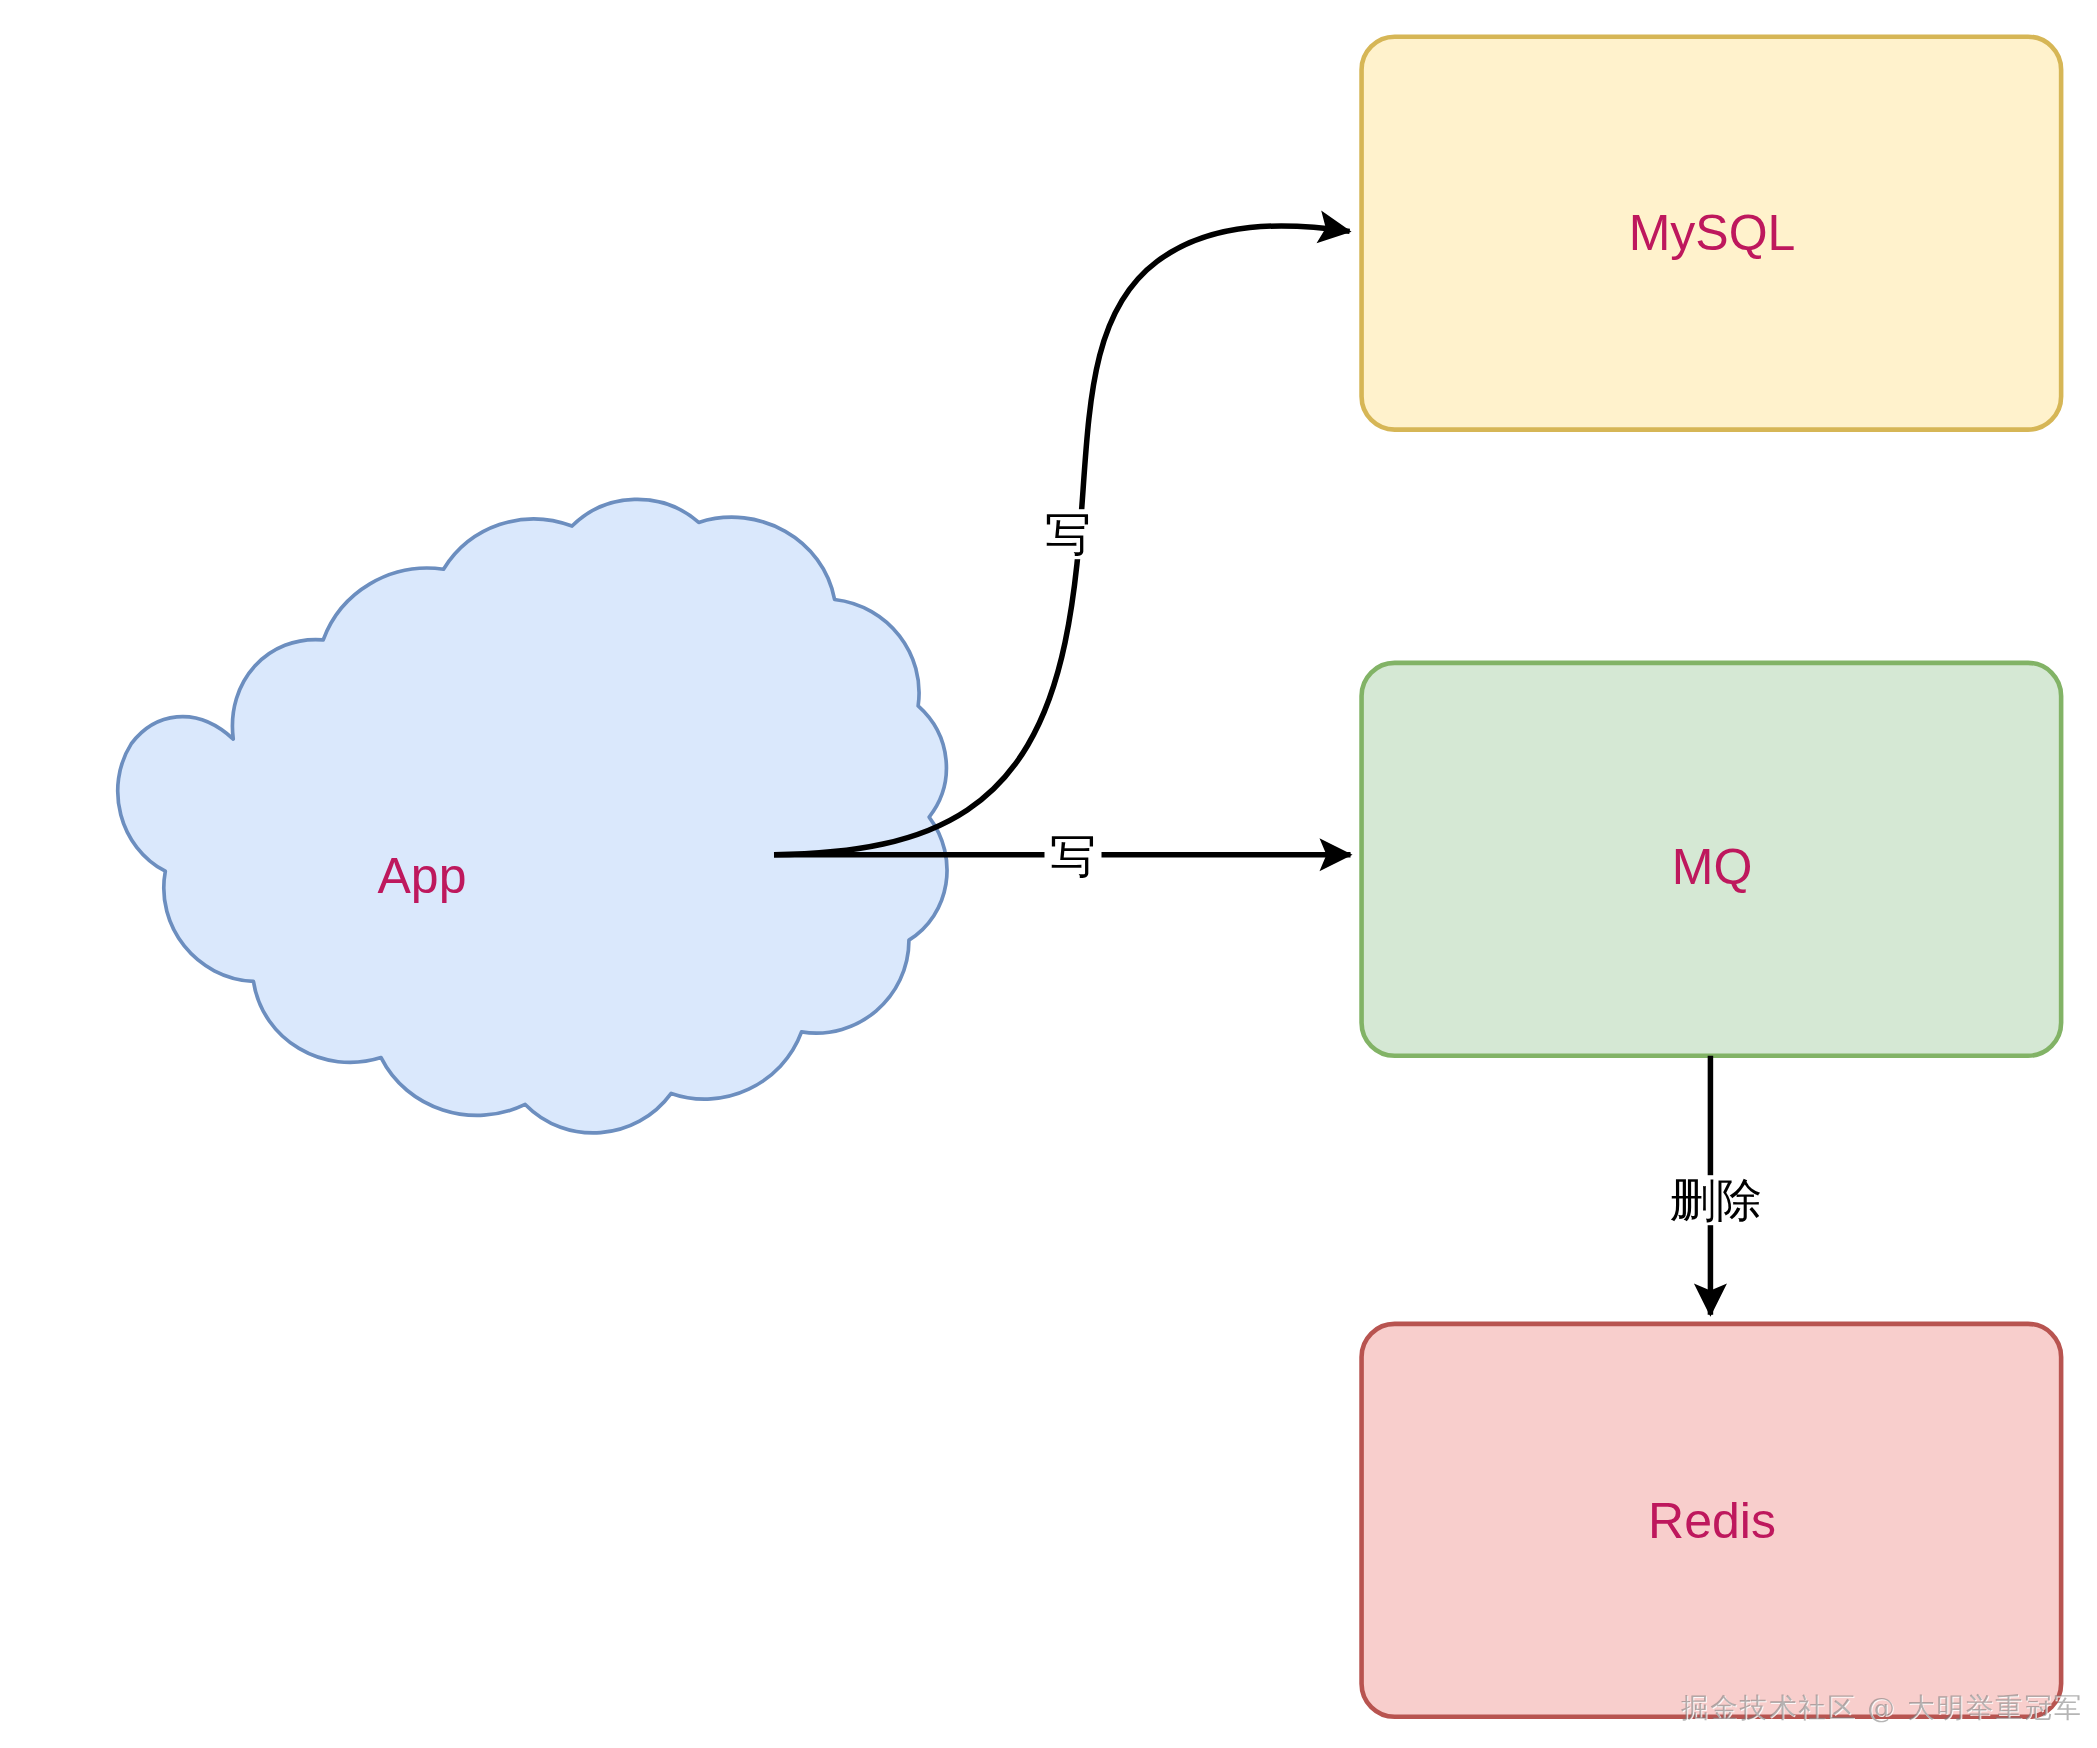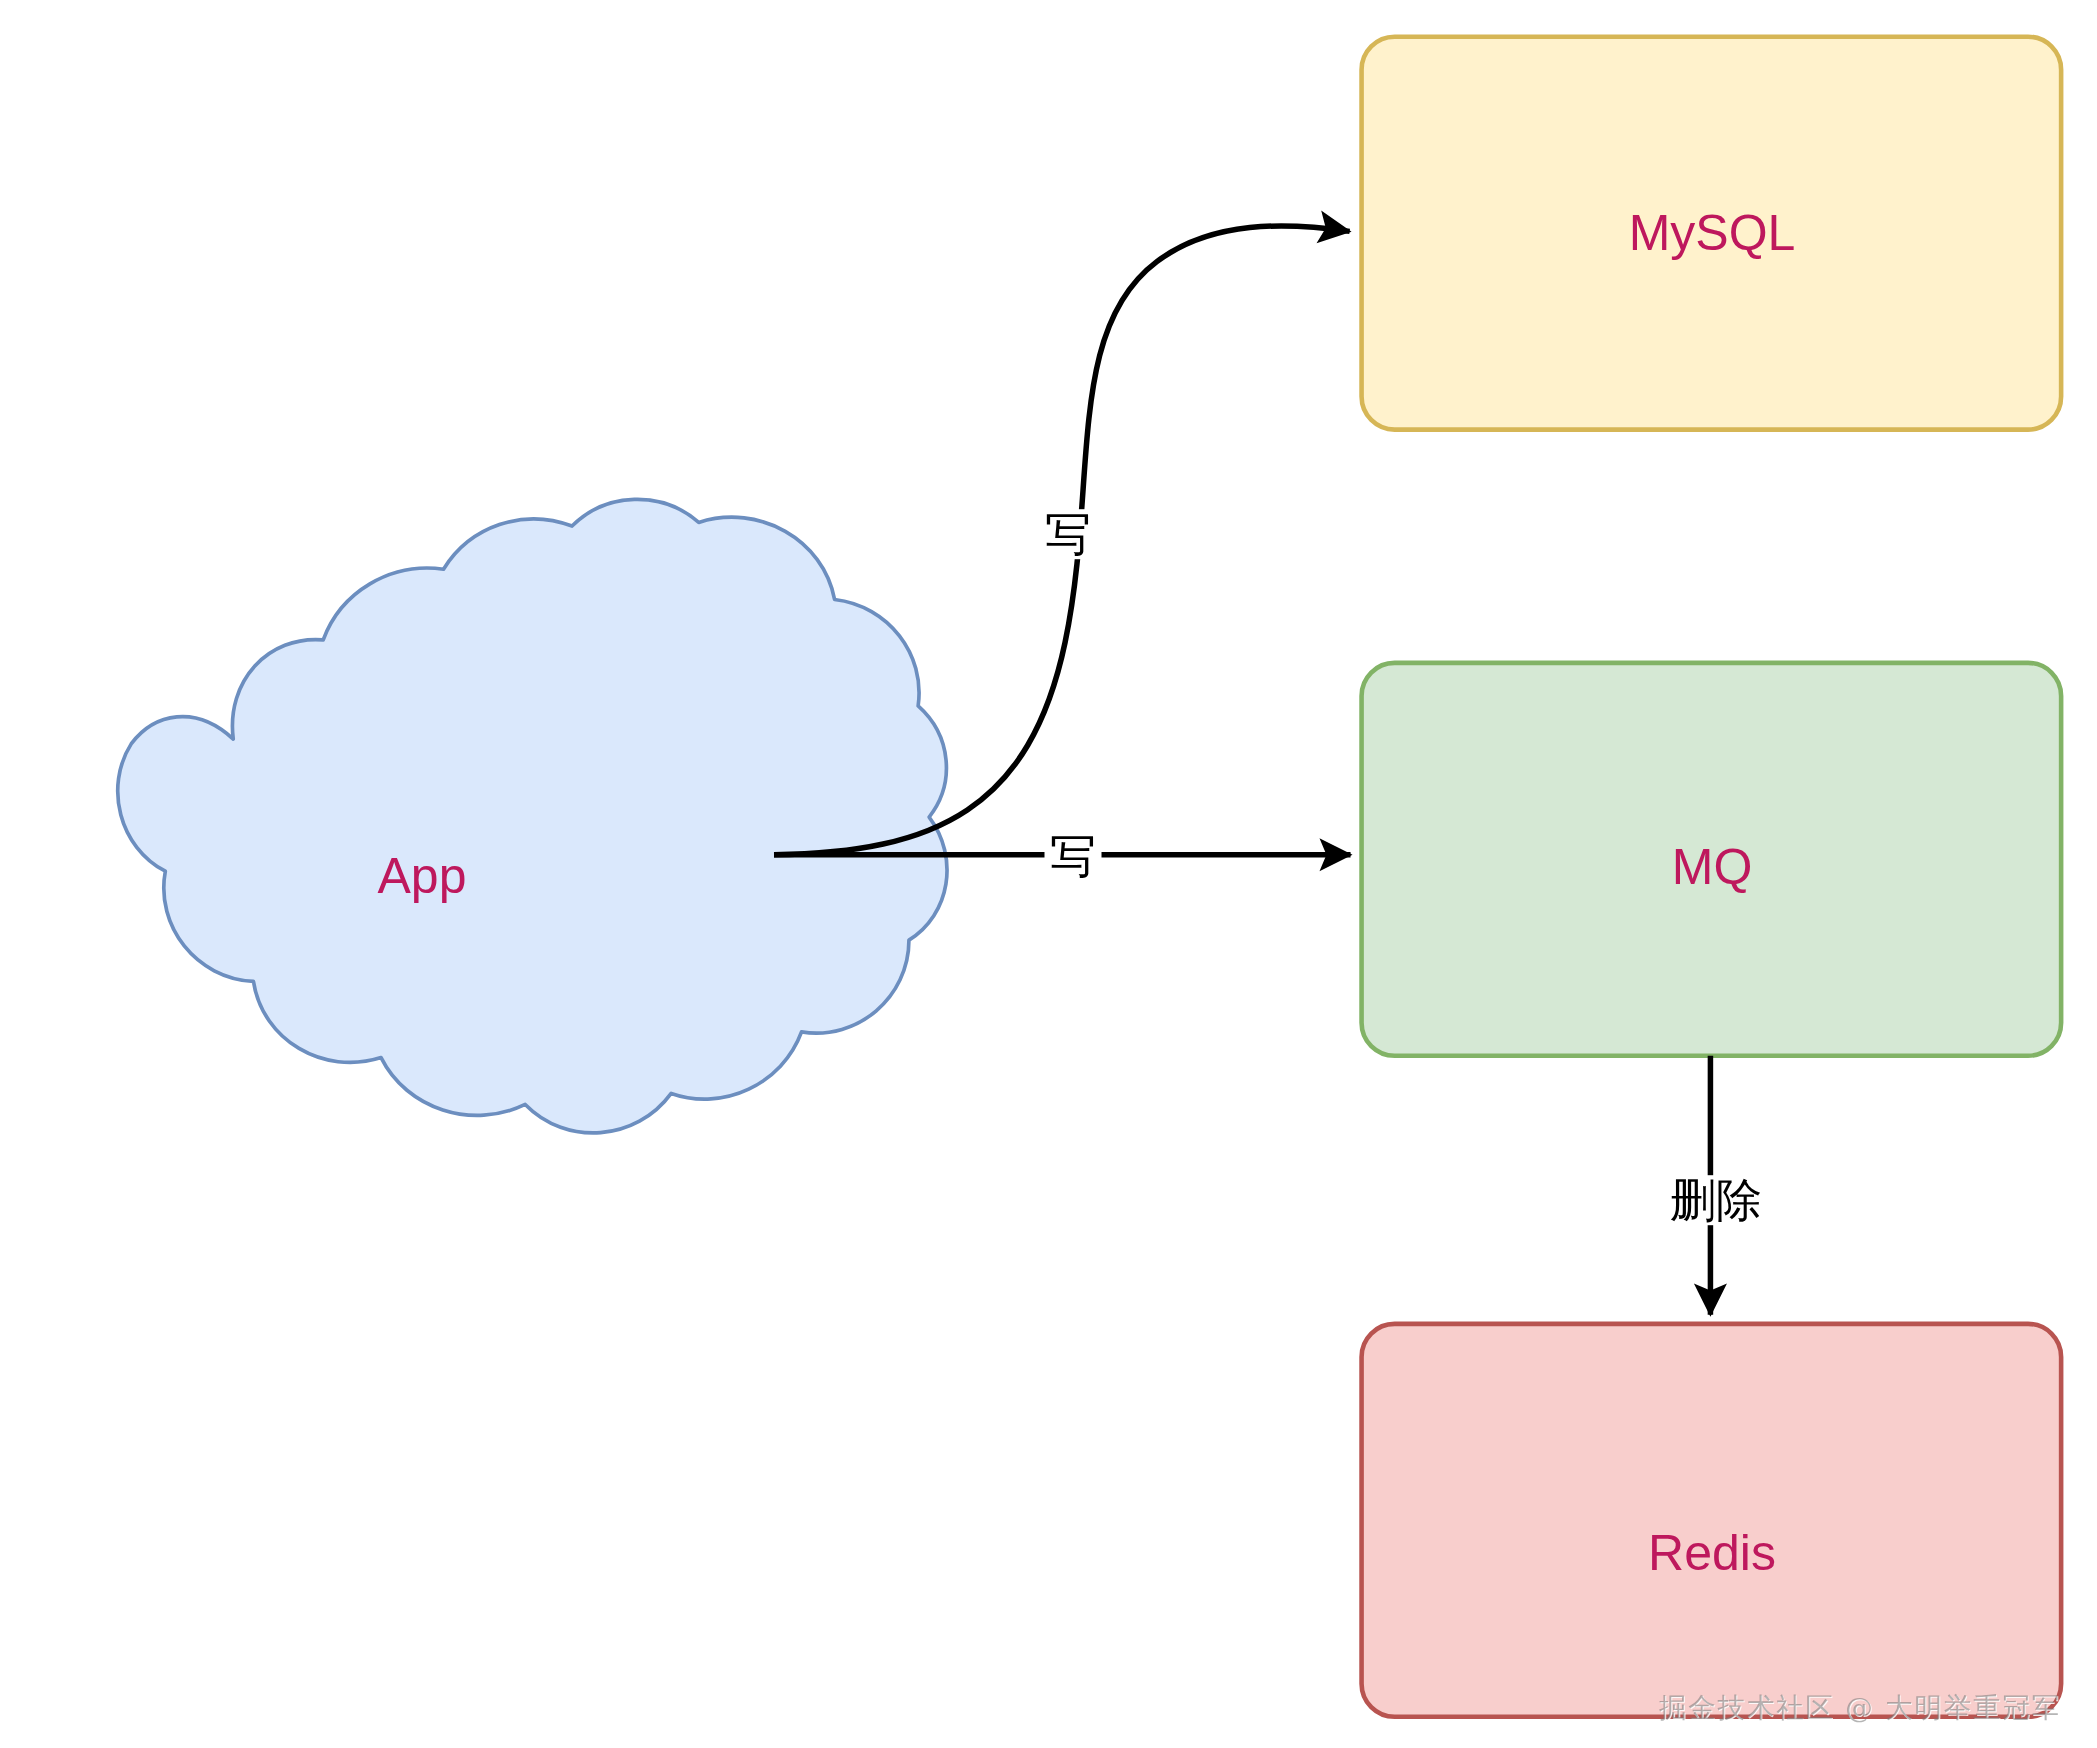--- a/index.html
+++ b/index.html
@@ -44,21 +44,21 @@
     transform: translate(-50%, -50%);
     background: #ffffff;
     padding: 1.8px 5.5px;
   }
   .edge-label-cn {
     font-family: "DejaVu Sans", sans-serif;
     font-weight: 400;
   }
   #watermark {
     position: absolute;
-    right: 36px;
+    right: 14px;
     bottom: 22px;
     font-family: "DejaVu Serif", serif;
     font-size: 27.5px;
     letter-spacing: 1.8px;
     color: rgba(120, 120, 120, 0.55);
     white-space: nowrap;
     text-shadow: 0.9px 0.9px 0 rgba(255,255,255,0.85);
     pointer-events: none;
   }
 </style>
@@ -107,21 +107,21 @@
 
     <path d="M 1863 1150 L 1863 1432" fill="none" stroke="#000000" stroke-width="6" marker-end="url(#arrowblk)"></path>
   </svg>
 
   <div class="node-label" style="left:422px; top:876px;">App</div>
 
   <div class="node-label" style="left:1712px; top:233px;">MySQL</div>
 
   <div class="node-label" style="left:1712px; top:860px;margin-top:7px;">MQ</div>
 
-  <div class="node-label" style="left:1712px; top:1521px;margin-top:32px;">Redis</div>
+  <div class="node-label" style="left:1712px; top:1521px;">Redis</div>
 
   <div class="edge-label edge-label-cn" style="left:1068px; top:534px;">写</div>
 
   <div class="edge-label edge-label-cn" style="left:1073px; top:856px;">写</div>
 
   <div class="edge-label edge-label-cn" style="left:1716px; top:1180px;margin-top:20px;">删除</div>
 
   <div id="watermark">掘金技术社区 @ 大明举重冠军</div>
 
 </div>

